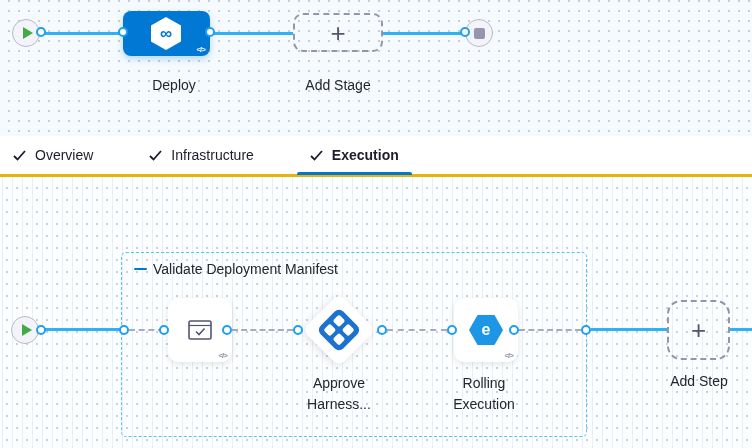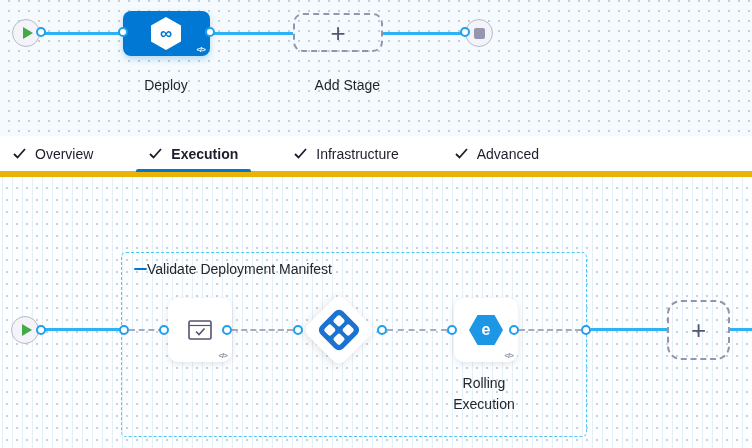--- a/index.html
+++ b/index.html
@@ -39,42 +39,42 @@
 
   .dashed-box { position:absolute; border:2px dashed #9495aa; background:transparent;
     display:flex; align-items:center; justify-content:center; z-index:3; }
   .plus-glyph { font-size:26px; font-weight:300; color:#54556e; line-height:1; }
 
   .node-label { position:absolute; width:100px; text-align:center; font-size:14px;
     color:#22272d; line-height:21px; }
 
   
   .tab-bar { position:relative; width:752px; height:41px; background:#fff;
-    border-bottom:6px solid #eab308; display:flex; align-items:stretch;
+    border-bottom:3px solid #eab308; display:flex; align-items:stretch;
     padding-left:0; }
   .tab { position:relative; display:flex; align-items:center; gap:9px;
     padding:0 13px; margin-right:30px; cursor:pointer; }
   .tab-label { font-size:14px; color:#1d1d2c; white-space:nowrap; }
   .tab.active .tab-label { font-weight:bold; }
   .tab-underline { position:absolute; left:0; right:0; bottom:-1px; height:3px;
     background:#0278d5; border-radius:2px 2px 0 0; display:none; }
   .tab.active .tab-underline { display:block; }
 
   
   .exec-canvas { position:relative; width:752px; height:271px;
     background-color:#fdfeff;
     background-image:
       linear-gradient(90deg, rgba(168,203,233,.28) 1px, transparent 1px),
       radial-gradient(#c7d0dc 1px, transparent 1.2px);
     background-size:10px 10px, 10px 12px; background-position:2px 0, 2px 5px; }
 
   .step-group { position:absolute; left:121px; top:75px; width:466px; height:185px;
     border:1.4px dashed #4cc6f2; border-radius:5px; z-index:0; }
   .group-head { position:absolute; left:12px; top:8px; display:flex;
-    align-items:center; }
+    align-items:center; gap:6px; }
   .collapse-dash { width:13px; height:2.5px; background:#0278d5; border-radius:1px; }
   .group-title { font-size:14px; color:#22272d; white-space:nowrap; }
 
   .step-card { position:absolute; top:121px; width:64px; height:64px;
     border-radius:10px; background:#fff; z-index:3;
     box-shadow:0 2px 6px rgba(40,41,61,.12); }
   .card-icon-center { position:absolute; left:0; right:0; top:0; bottom:0;
     display:flex; align-items:center; justify-content:center; }
 
   .diamond { position:absolute; left:313px; top:127px; width:52px; height:52px;
@@ -109,61 +109,54 @@
   <div class="port" style="left:36px; top:27px;"></div>
 
   <div class="deploy-node">
     <div class="hexagon">
       <span>∞</span>
     </div>
     <div class="code-badge">&lt;/&gt;</div>
   </div>
   <div class="port" style="left:118px; top:27px;"></div>
   <div class="port" style="left:205px; top:27px;"></div>
-  <div class="node-label" style="left:116px; top:75px;">Deploy</div>
+  <div class="node-label" style="left:124px; top:75px;">Deploy</div>
 
   <div class="dashed-box" style="left:293px; top:13px; width:90px; height:39px; border-radius:10px;">
     <span class="plus-glyph">+</span>
   </div>
-  <div class="node-label" style="left:280px; top:75px;text-align:right;">Add Stage</div>
+  <div class="node-label" style="left:288px; top:75px;">Add Stage</div>
 
   <div class="port" style="left:460px; top:27px;"></div>
   <div class="node-circle" style="left:465px; top:19px;">
     <div class="stop-sq"></div>
   </div>
 </div>
 
 <div class="tab-bar">
   <div class="tab">
     <svg width="13" height="11" viewBox="0 0 13 11">
         <polyline points="1,6 4.5,9.5 12,1" fill="none" stroke="#1d1d2c" stroke-width="1.8"></polyline>
       </svg>
     <span class="tab-label">Overview</span>
 
   </div>
+  <div class="tab">
+    <svg width="13" height="11" viewBox="0 0 13 11">
+        <polyline points="1,6 4.5,9.5 12,1" fill="none" stroke="#1d1d2c" stroke-width="1.8"></polyline>
+      </svg>
+    <span class="tab-label">Infrastructure</span>
+
+  </div>
   <div class="tab active">
     <svg width="13" height="11" viewBox="0 0 13 11">
         <polyline points="1,6 4.5,9.5 12,1" fill="none" stroke="#1d1d2c" stroke-width="1.8"></polyline>
       </svg>
     <span class="tab-label">Execution</span>
     <div class="tab-underline"></div>
-  </div>
-  <div class="tab">
-    <svg width="13" height="11" viewBox="0 0 13 11">
-        <polyline points="1,6 4.5,9.5 12,1" fill="none" stroke="#1d1d2c" stroke-width="1.8"></polyline>
-      </svg>
-    <span class="tab-label">Infrastructure</span>
-
-  </div>
-  <div class="tab">
-    <svg width="13" height="11" viewBox="0 0 13 11">
-        <polyline points="1,6 4.5,9.5 12,1" fill="none" stroke="#1d1d2c" stroke-width="1.8"></polyline>
-      </svg>
-    <span class="tab-label">Advanced</span>
-
   </div>
 </div>
 
 <div class="exec-canvas">
 
   <div class="step-group">
     <div class="group-head">
       <span class="collapse-dash"></span>
       <span class="group-title">Validate Deployment Manifest</span>
     </div>
@@ -199,32 +192,34 @@
   <div class="diamond">
     <div class="approve-icon">
       <i></i>
         <i></i>
         <i></i>
         <i></i>
     </div>
   </div>
   <div class="port" style="left:293px; top:148px;"></div>
   <div class="port" style="left:377px; top:148px;"></div>
+  <div class="node-label exec-label" style="left:289px;">Approve Harness...</div>
 
   <div class="step-card" style="left:454px;">
     <div class="card-icon-center">
       <div class="rolling-icon">
         <span>e</span>
       </div>
     </div>
     <div class="code-badge gray">&lt;/&gt;</div>
   </div>
   <div class="port" style="left:447px; top:148px;"></div>
   <div class="port" style="left:509px; top:148px;"></div>
   <div class="node-label exec-label" style="left:434px;">Rolling Execution</div>
 
   <div class="port" style="left:581px; top:148px;"></div>
 
   <div class="dashed-box" style="left:667px; top:123px; width:63px; height:60px; border-radius:14px;">
     <span class="plus-glyph">+</span>
   </div>
+  <div class="node-label" style="left:649px; top:194px;">Add Step</div>
 
 </div>
 
 </body></html>

